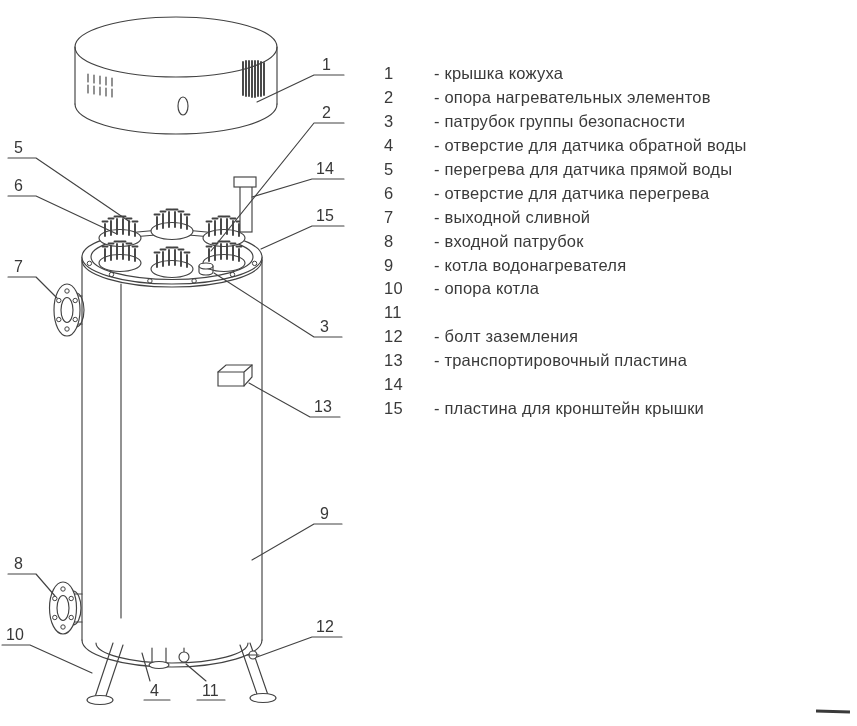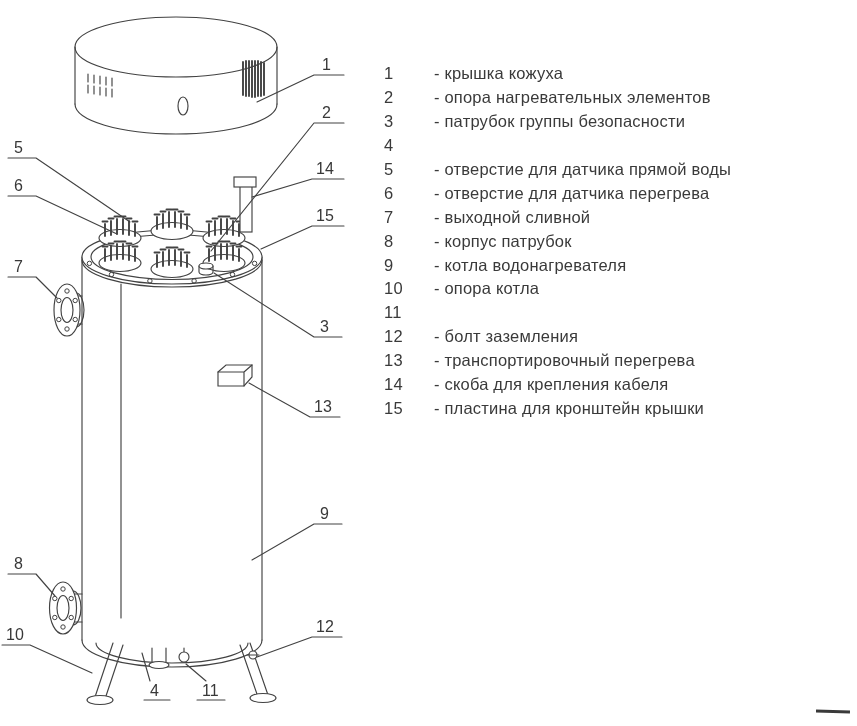--- a/index.html
+++ b/index.html
@@ -188,59 +188,59 @@
     <div class="legend-row">
       <span class="legend-num">2</span>
       <span class="legend-text">- опора нагревательных элементов</span>
     </div>
     <div class="legend-row">
       <span class="legend-num">3</span>
       <span class="legend-text">- патрубок группы безопасности</span>
     </div>
     <div class="legend-row">
       <span class="legend-num">4</span>
+      <span class="legend-text">- отверстие для датчика обратной воды</span>
     </div>
     <div class="legend-row">
       <span class="legend-num">5</span>
-      <span class="legend-text">- отверстие для датчика прямой воды</span>
+      <span class="legend-text">- перегрева для датчика прямой воды</span>
     </div>
     <div class="legend-row">
       <span class="legend-num">6</span>
       <span class="legend-text">- отверстие для датчика перегрева</span>
     </div>
     <div class="legend-row">
       <span class="legend-num">7</span>
       <span class="legend-text">- выходной сливной</span>
     </div>
     <div class="legend-row">
       <span class="legend-num">8</span>
-      <span class="legend-text">- корпус патрубок</span>
+      <span class="legend-text">- входной патрубок</span>
     </div>
     <div class="legend-row">
       <span class="legend-num">9</span>
       <span class="legend-text">- котла водонагревателя</span>
     </div>
     <div class="legend-row">
       <span class="legend-num">10</span>
       <span class="legend-text">- опора котла</span>
     </div>
     <div class="legend-row">
       <span class="legend-num">11</span>
     </div>
     <div class="legend-row">
       <span class="legend-num">12</span>
       <span class="legend-text">- болт заземления</span>
     </div>
     <div class="legend-row">
       <span class="legend-num">13</span>
-      <span class="legend-text">- транспортировочный перегрева</span>
+      <span class="legend-text">- транспортировочный пластина</span>
     </div>
     <div class="legend-row">
       <span class="legend-num">14</span>
-      <span class="legend-text">- скоба для крепления кабеля</span>
     </div>
     <div class="legend-row">
       <span class="legend-num">15</span>
       <span class="legend-text">- пластина для кронштейн крышки</span>
     </div>
   </div>
 
   <div class="scan-mark"></div>
 </div>
 

